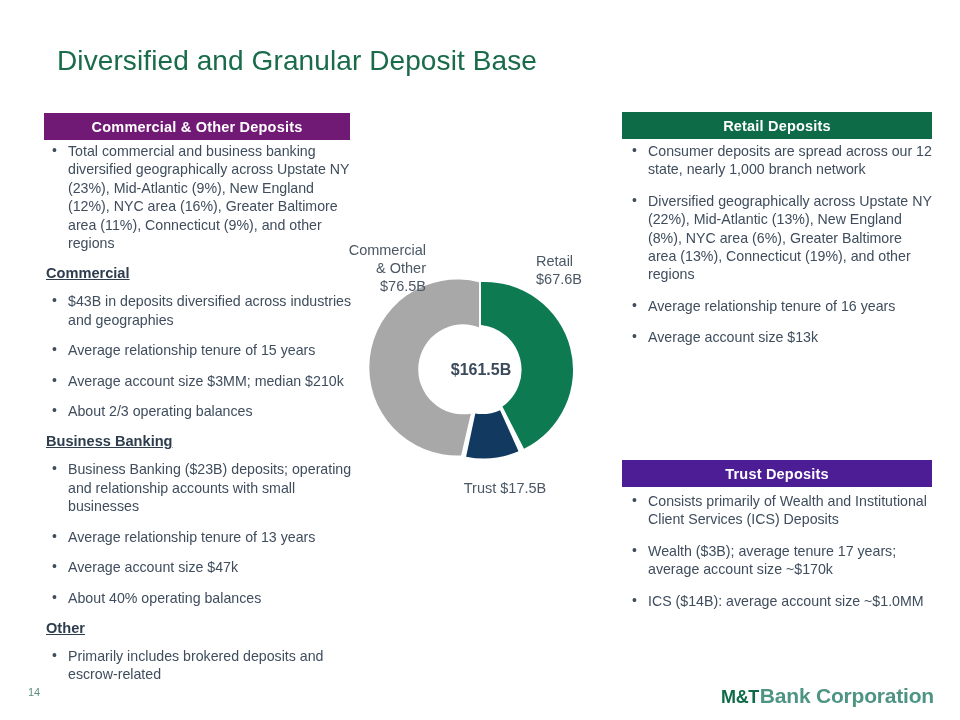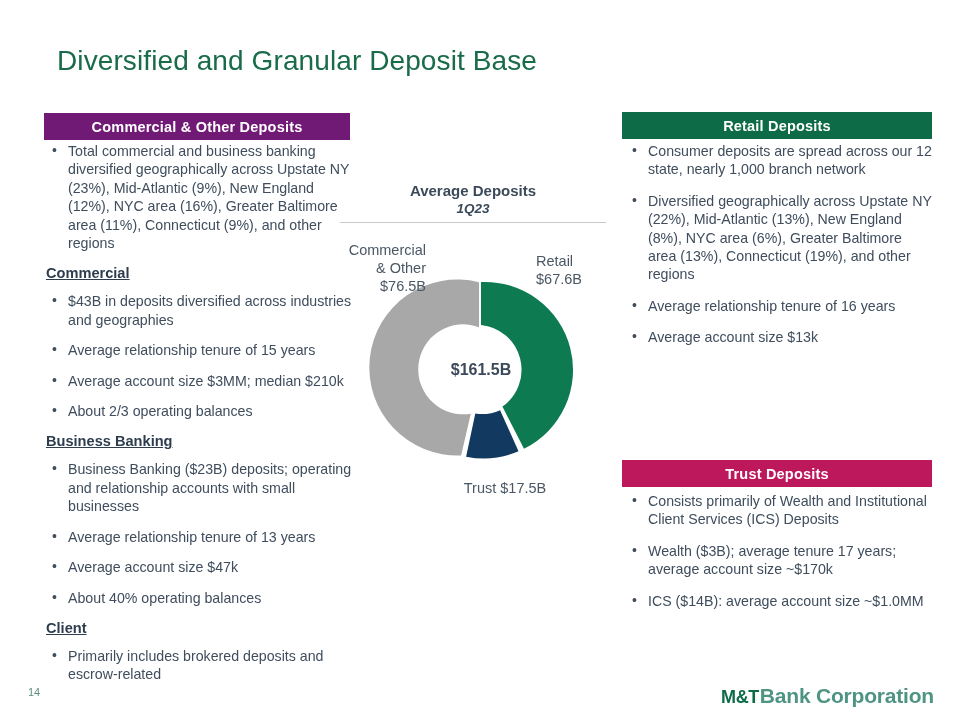--- a/index.html
+++ b/index.html
@@ -21,21 +21,21 @@
   }
 
   
   .bar{
     position:absolute;height:27px;
     display:flex;align-items:center;justify-content:center;
     color:#ffffff;font-size:14.5px;font-weight:bold;letter-spacing:.2px;
   }
   .bar.gray{left:44px;top:113px;width:306px;background:#701a75;}
   .bar.green{left:622px;top:112px;width:310px;background:#0d6b47;}
-  .bar.navy{left:622px;top:460px;width:310px;background:#be185d;}
+  .bar.navy{left:622px;top:460px;width:310px;background:#4c1d95;}
 
   
   .col{position:absolute;}
   .col-left{left:46px;top:142px;width:310px;}
   .col-retail{left:626px;top:142px;width:308px;}
   .col-trust{left:626px;top:492px;width:308px;}
 
   .bullet{
     position:relative;
     padding-left:22px;
@@ -133,30 +133,25 @@
 
     <div class="subhead-wrap">
       <span class="subhead">Business Banking</span>
     </div>
     <div class="bullet">Business Banking ($23B) deposits; operating and relationship accounts with small businesses</div>
     <div class="bullet">Average relationship tenure of 13 years</div>
     <div class="bullet">Average account size $47k</div>
     <div class="bullet">About 40% operating balances</div>
 
     <div class="subhead-wrap">
-      <span class="subhead">Client</span>
+      <span class="subhead">Other</span>
     </div>
     <div class="bullet">Primarily includes brokered deposits and escrow-related</div>
   </div>
 
-  <div class="chart-area">
-    <div class="chart-title">Average Deposits</div>
-    <div class="chart-sub">1Q23</div>
-    <div class="chart-rule"></div>
-  </div>
 
   <div class="donut-wrap">
     <svg class="donut-svg" width="300" height="270" viewBox="0 0 300 270">
 
       <path fill="#0d7a52" d="M 151 46
                A 88 88 0 0 1 194.0 212.8
                L 172.4 170.6
                A 45 45 0 0 0 151 89
                Z"></path>
 

